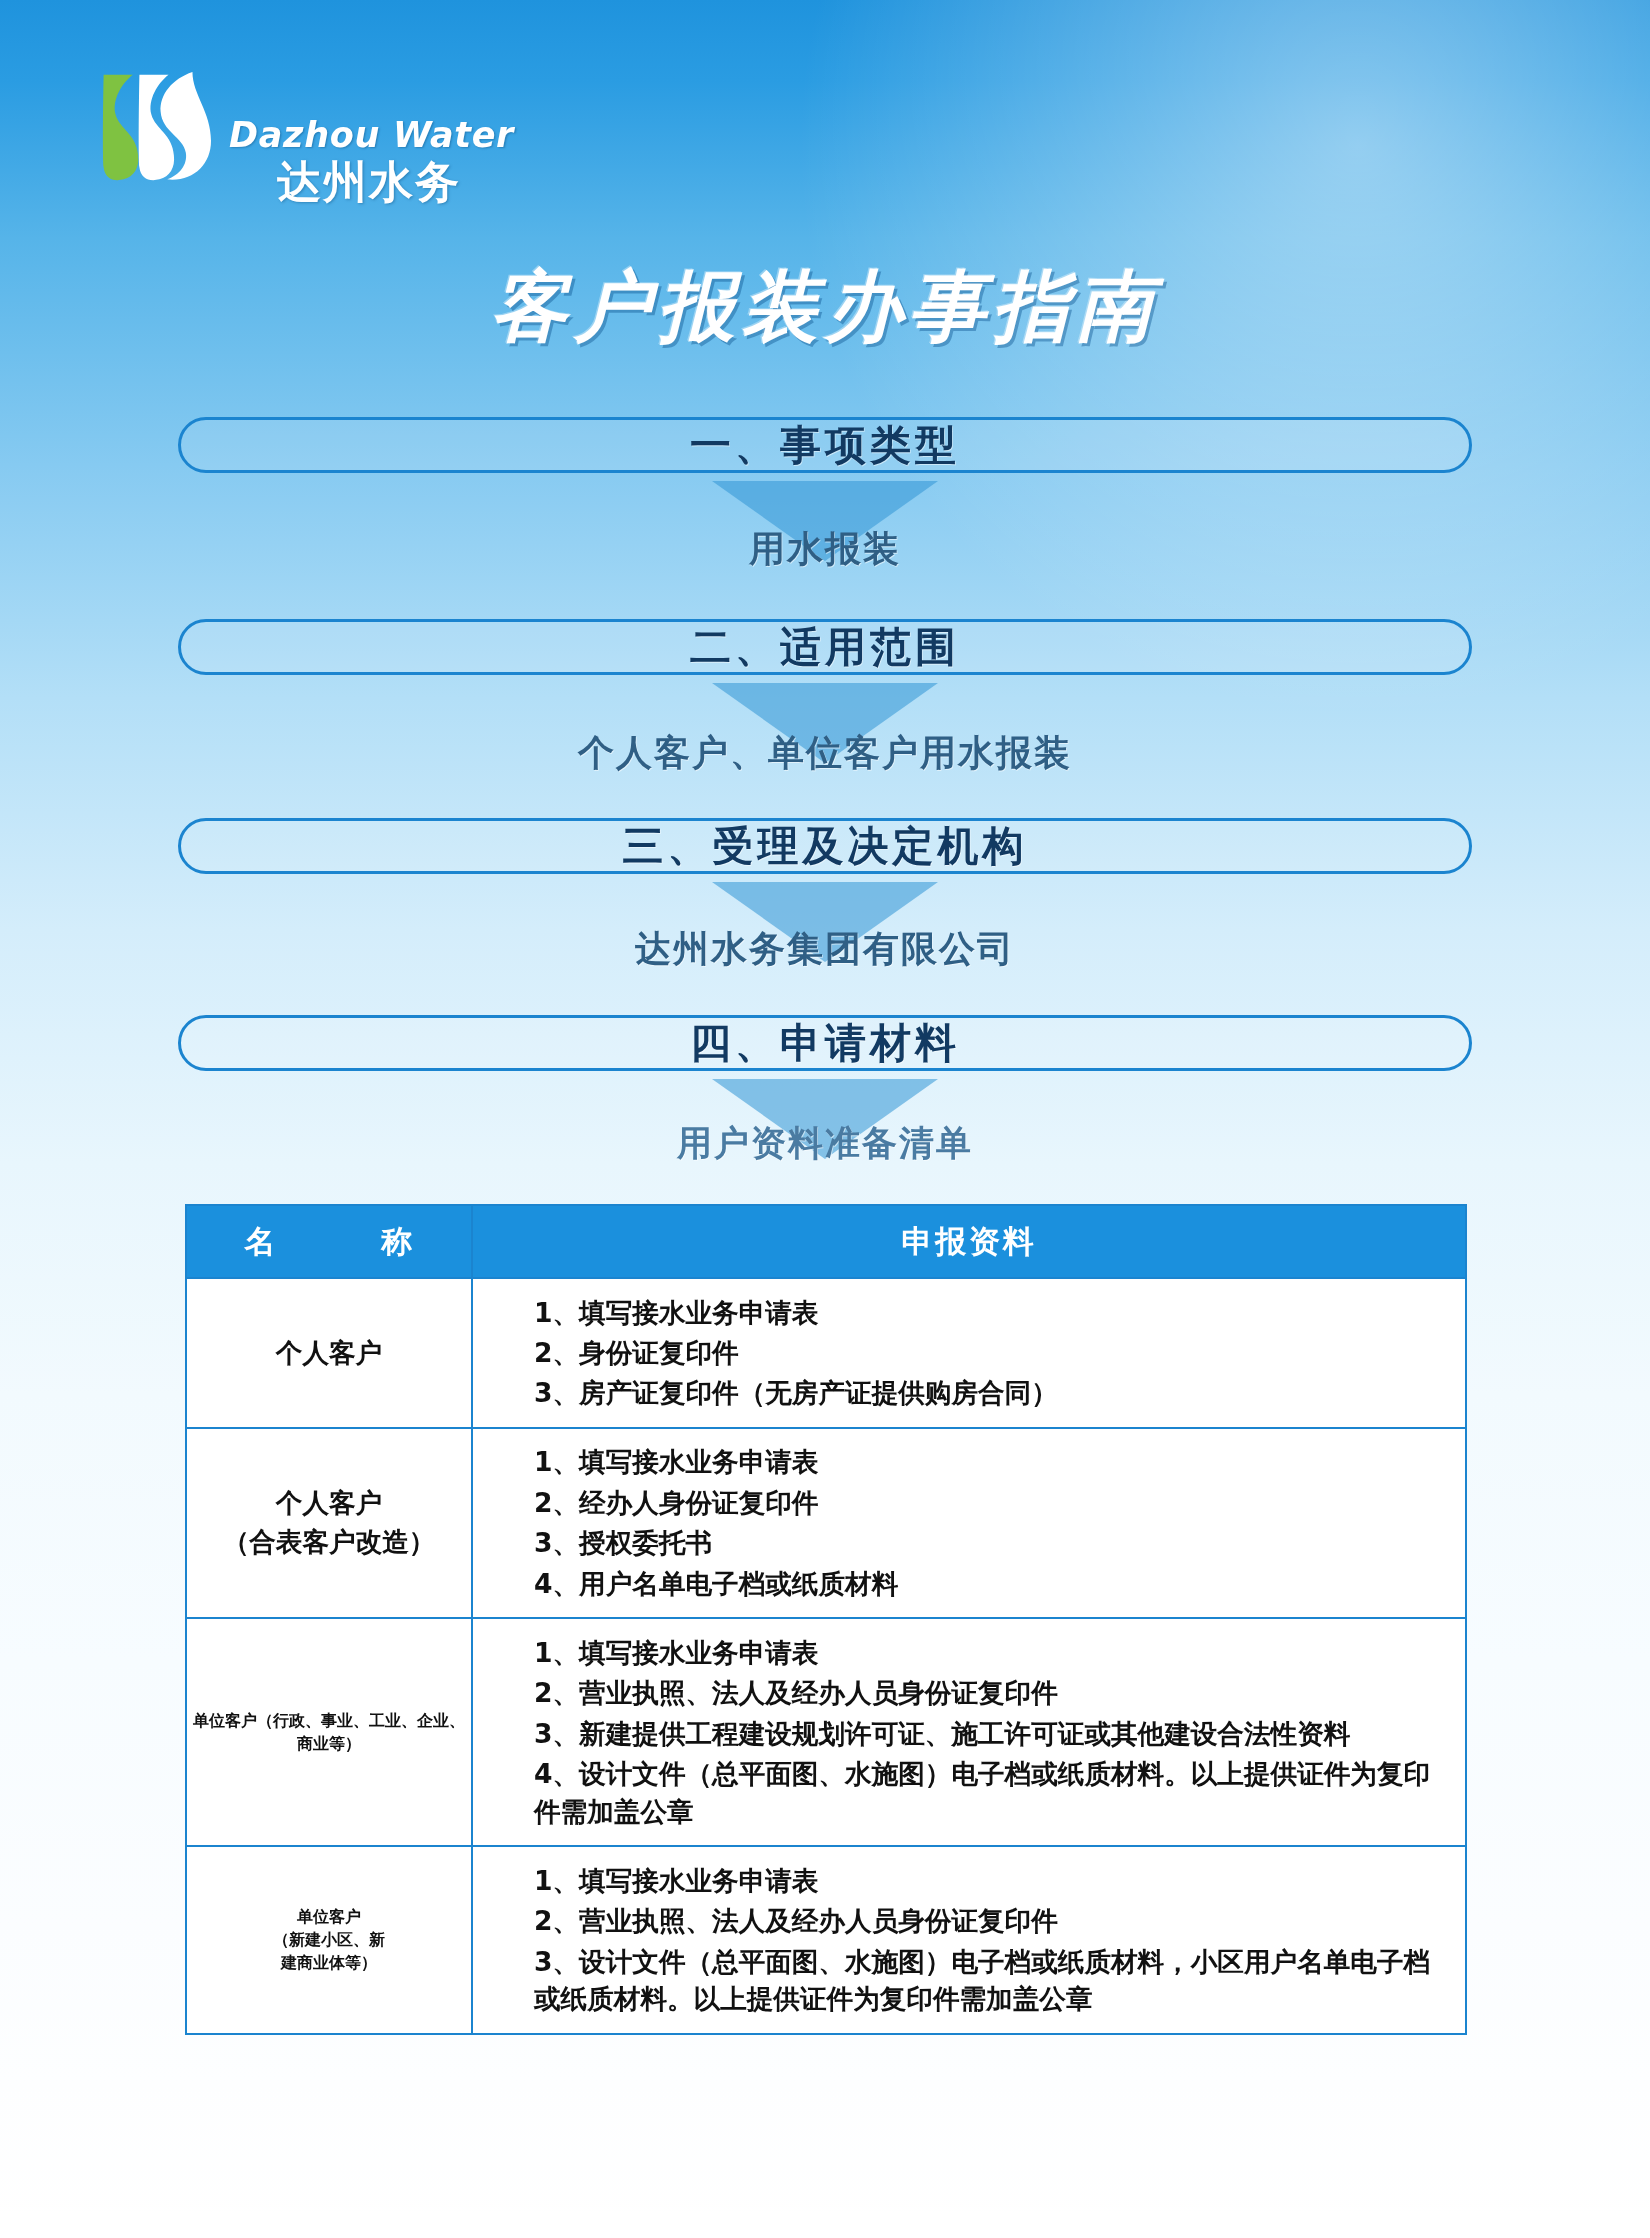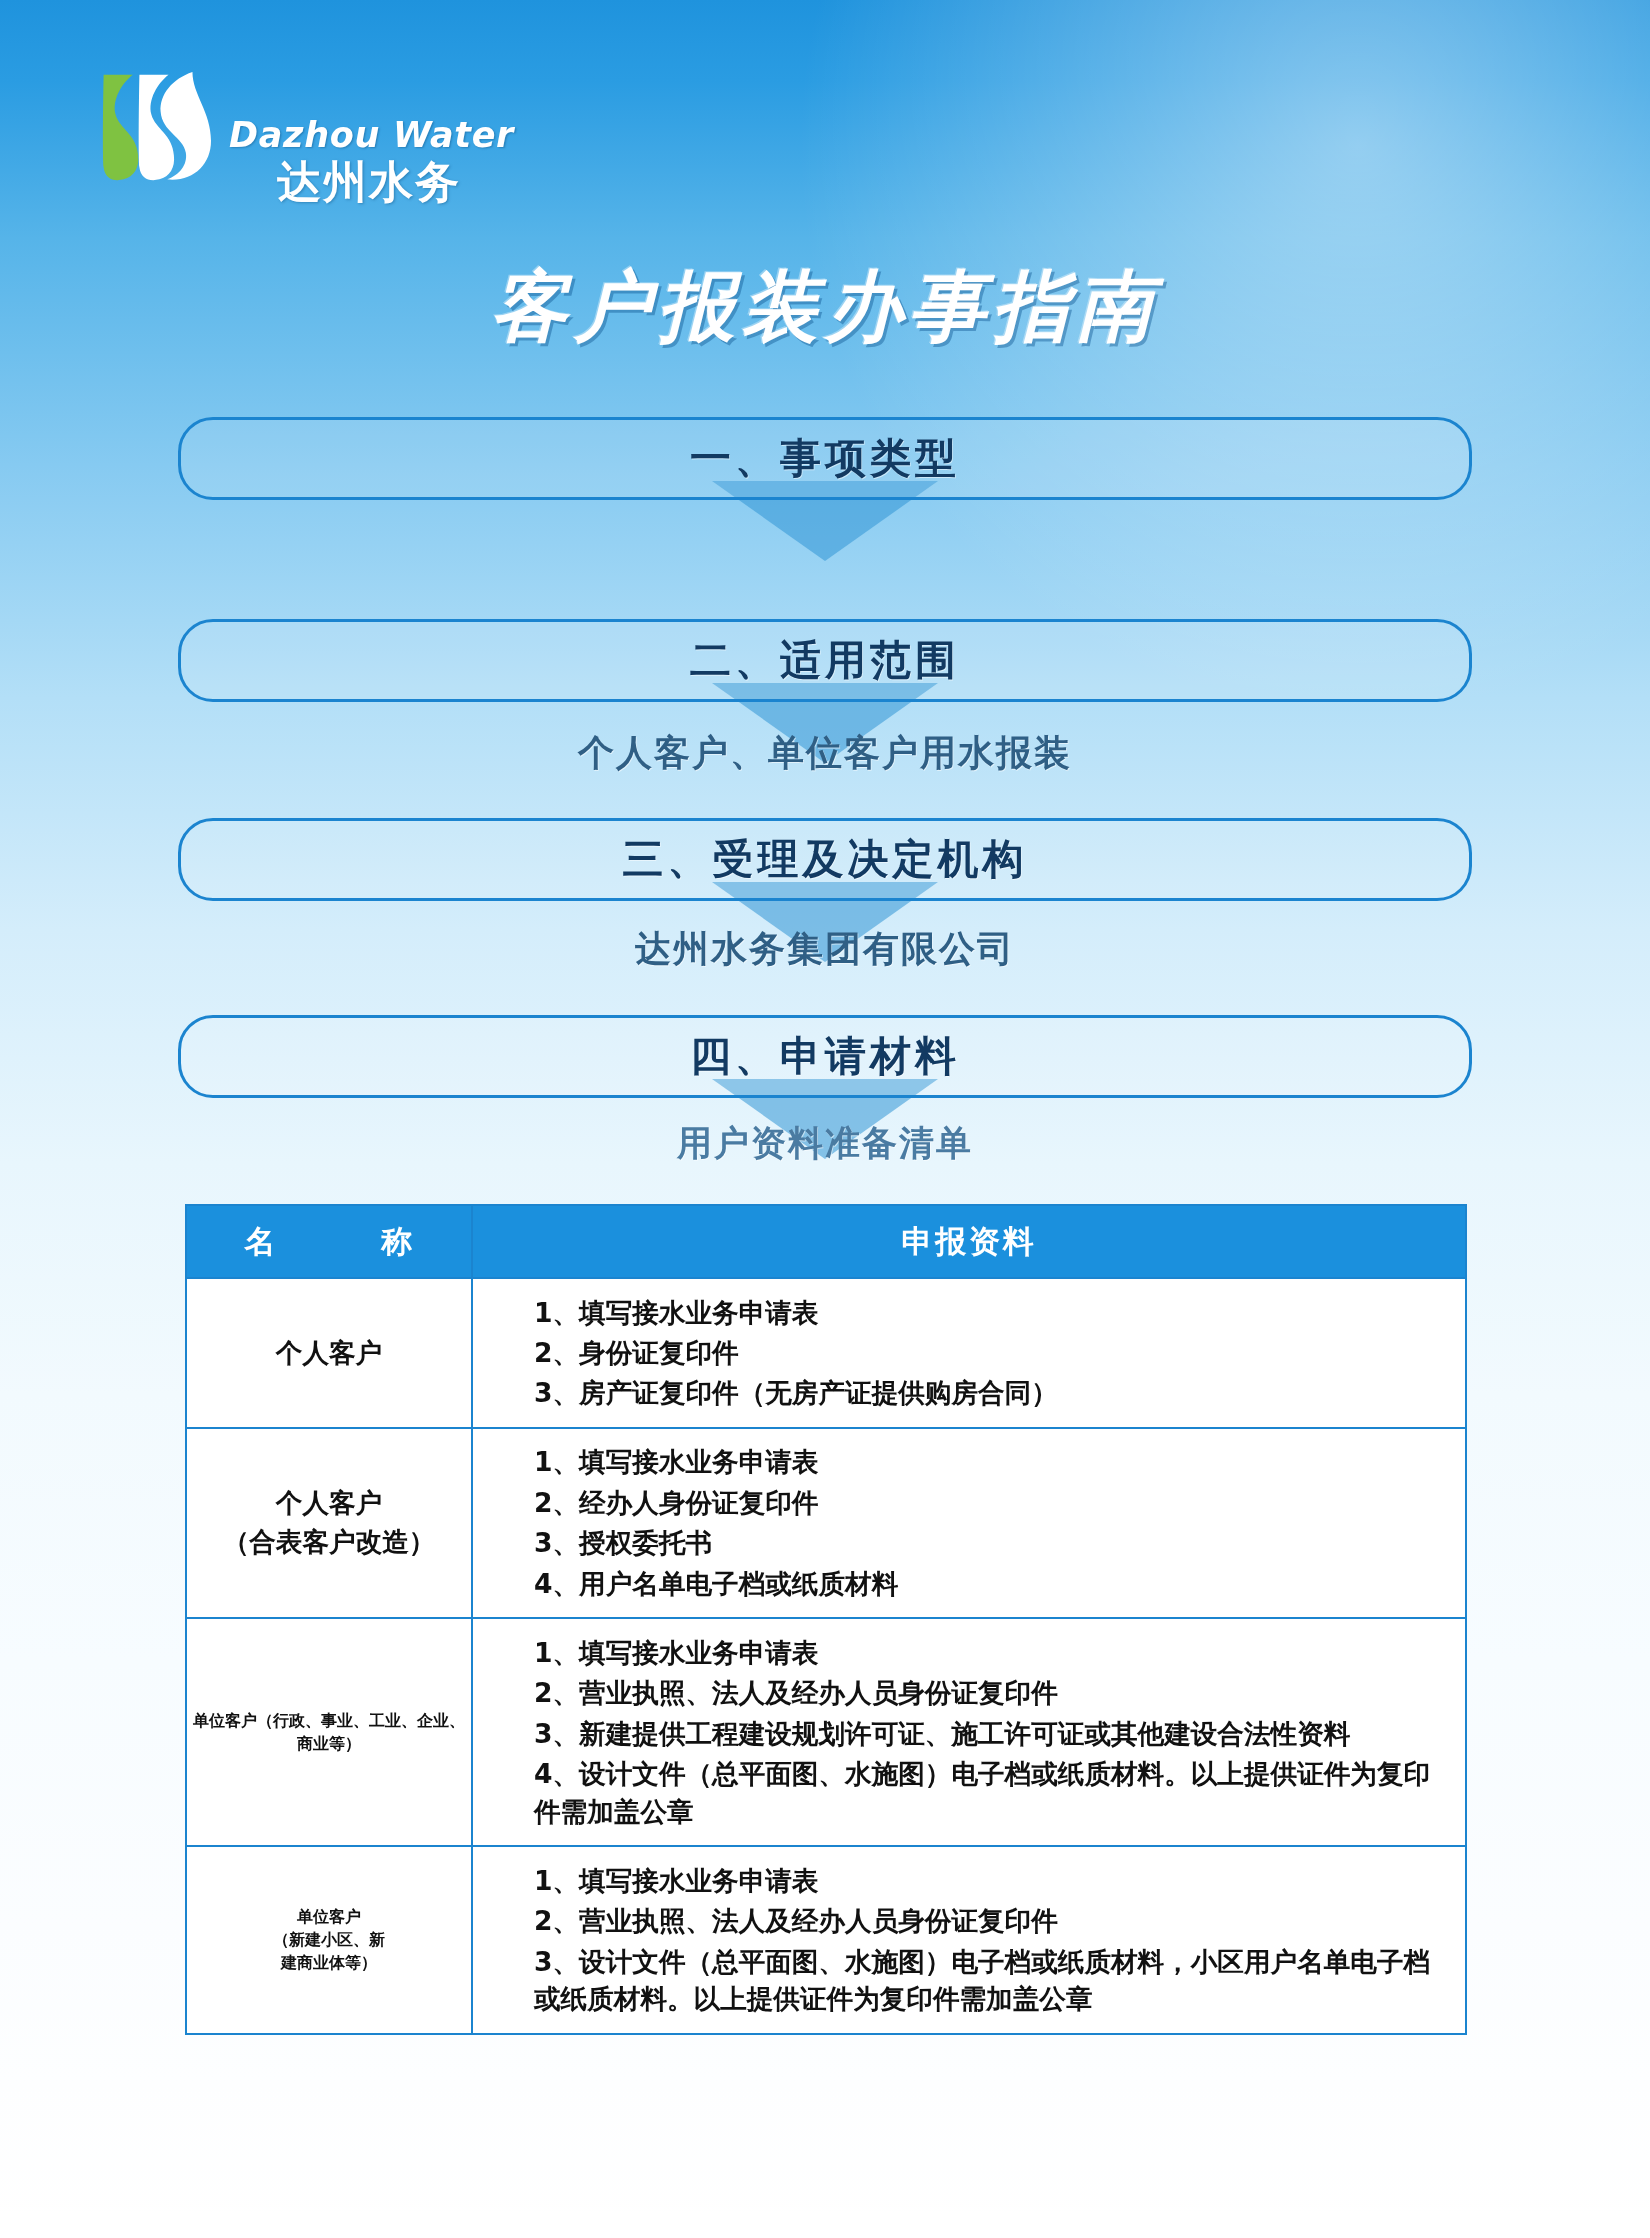--- a/index.html
+++ b/index.html
@@ -112,21 +112,21 @@
     text-shadow:
       2.7px 2.7px 0 rgba(10,80,140,0.40),
       -1.3px -1.3px 0 rgba(255,255,255,0.35);
   }
 
   
   .section-bar {
     position: absolute;
     left: 178px;
     width: 1294px;
-    height: 83px;
+    height: 56px;
     box-sizing: border-box;
     border: 3.3px solid #1b84cf;
     border-radius: 35px;
     background: rgba(255,255,255,0.10);
     display: flex;
     align-items: center;
     justify-content: center;
   }
   .section-bar span {
     font-family: "DejaVu Sans", sans-serif;
@@ -259,20 +259,21 @@
     <div class="logo-text-en">Dazhou Water</div>
     <div class="logo-text-cn">达州水务</div>
   </div>
 
   <div class="main-title">客户报装办事指南</div>
 
   <div class="arrow arr1"></div>
   <div class="section-bar bar1">
     <span>一、事项类型</span>
   </div>
+  <div class="section-text txt1">用水报装</div>
 
   <div class="arrow arr2"></div>
   <div class="section-bar bar2">
     <span>二、适用范围</span>
   </div>
   <div class="section-text txt2">个人客户、单位客户用水报装</div>
 
   <div class="arrow arr3"></div>
   <div class="section-bar bar3">
     <span>三、受理及决定机构</span>

